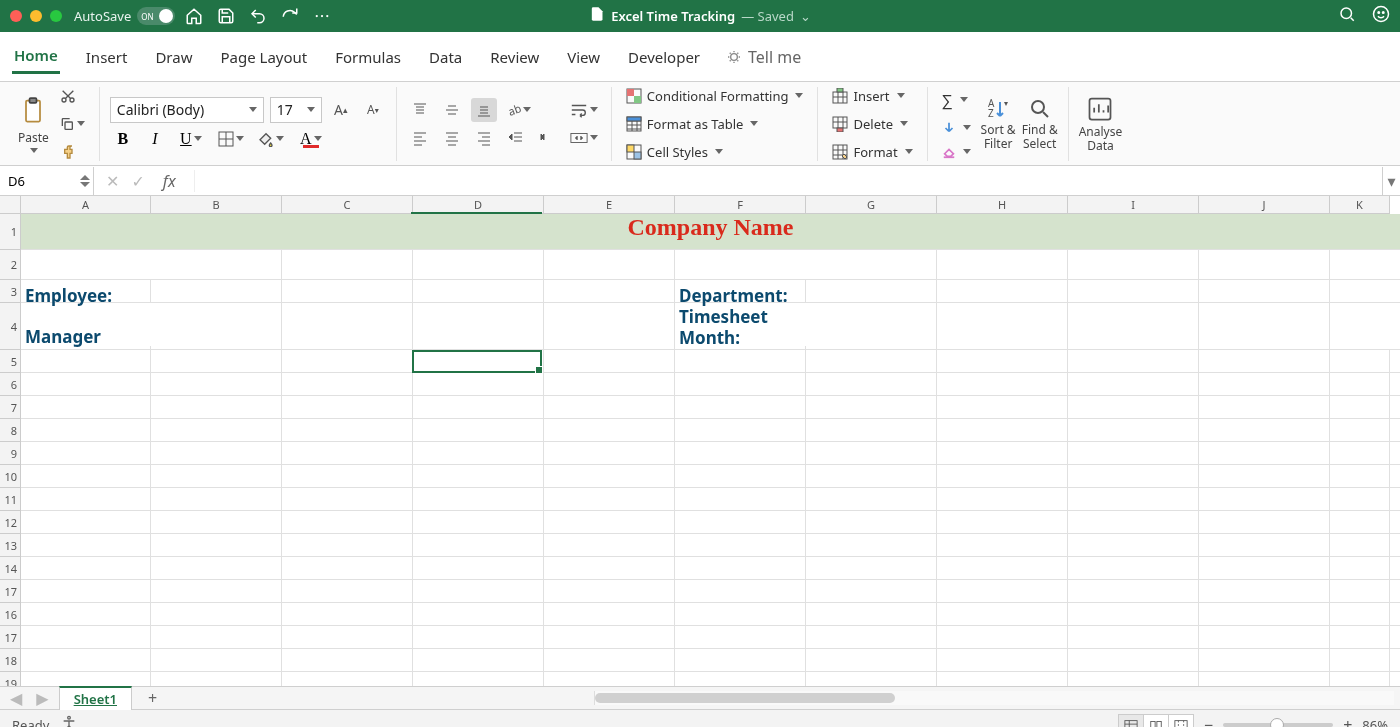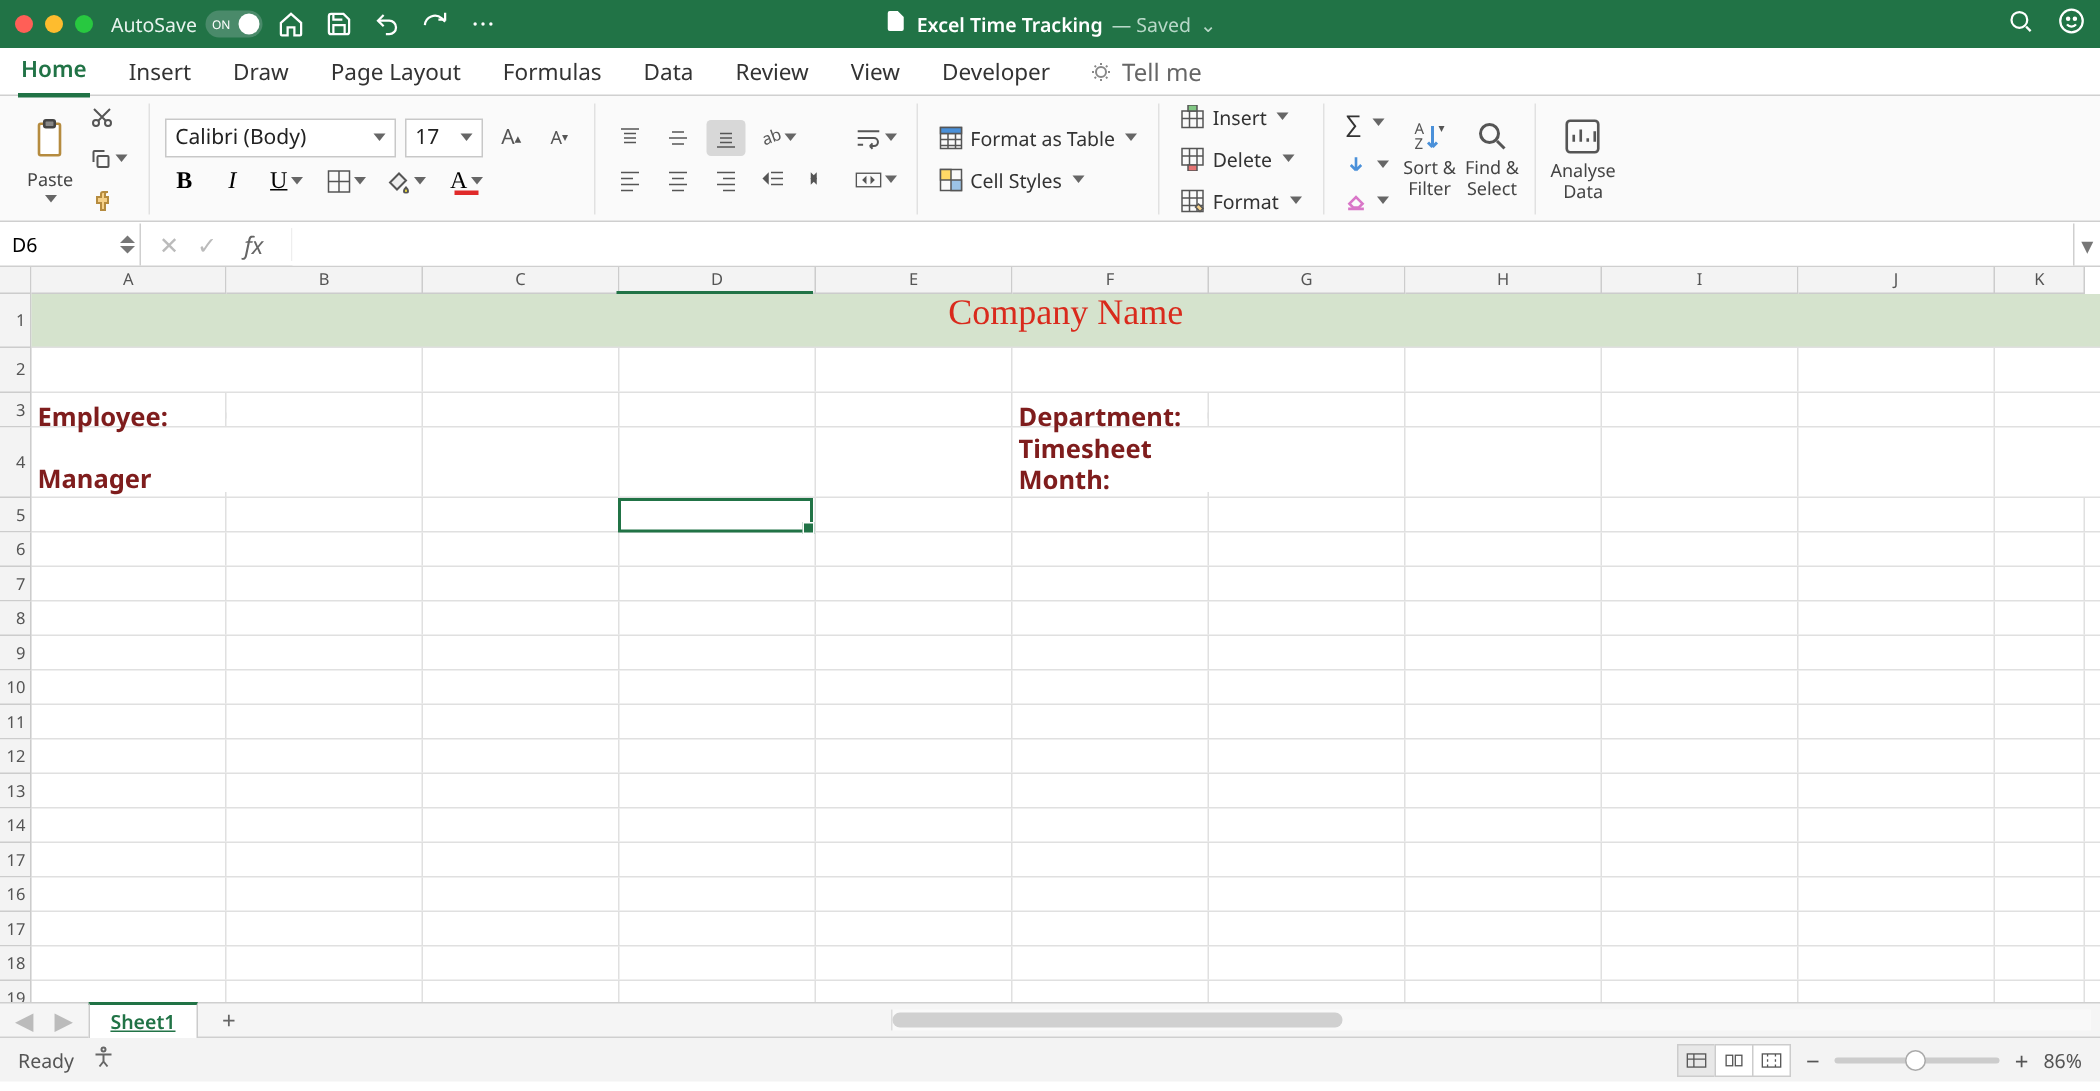--- a/index.html
+++ b/index.html
@@ -18,21 +18,21 @@
   .switch::after { content: ""; position: absolute; right: 2px; width: 14px; height: 14px; background: #fff; border-radius: 50%; }
   .qat { display: flex; gap: 14px; align-items: center; }
   .qat svg, .tb-icon svg { display: block; }
   .title-center { position: absolute; left: 50%; transform: translateX(-50%); display: flex; align-items: center; gap: 6px; }
   .title-doc { font-weight: 600; color: #fff; }
   .title-status { color: #b8d8c8; }
   .title-right { margin-left: auto; display: flex; gap: 16px; }
 
   
   .ribbon-tabs {
-    height: 32px; display: flex; align-items: center; padding: 0 12px; gap: 24px;
+    height: 50px; display: flex; align-items: center; padding: 0 12px; gap: 24px;
     border-bottom: 1px solid #d0d0d0; background: #fff;
   }
   .rtab { font-size: 15px; color: #333; padding: 6px 2px; cursor: pointer; }
   .rtab.active { color: #217346; font-weight: 600; border-bottom: 3px solid #217346; }
   .tell-me { display: flex; align-items: center; gap: 6px; color: #666; }
   .ribbon-right { margin-left: auto; display: flex; gap: 10px; }
   .pill-btn { border: 1px solid #217346; color: #217346; background: #fff; border-radius: 5px; padding: 5px 10px; display: flex; align-items: center; gap: 6px; font-size: 14px; font-weight: 600; }
 
   
   .ribbon {
@@ -70,23 +70,23 @@
   .corner { position: absolute; left: 0; top: 0; width: 21px; height: 18px; background: #f3f3f3; border-right: 1px solid #ccc; border-bottom: 1px solid #ccc; }
   .col-headers { position: absolute; left: 21px; top: 0; right: 0; height: 18px; display: flex; }
   .colh { border-right: 1px solid #ccc; border-bottom: 1px solid #ccc; background: #f3f3f3; font-size: 11px; color: #555; display: flex; align-items: center; justify-content: center; }
   .row-headers { position: absolute; left: 0; top: 18px; width: 21px; }
   .rowh { height: 23px; border-bottom: 1px solid #ccc; border-right: 1px solid #ccc; background: #f3f3f3; font-size: 11px; color: #555; display: flex; align-items: center; justify-content: flex-end; padding-right: 3px; }
   .rowh.tall1 { height: 36px; } .rowh.tall2 { height: 30px; } .rowh.tall4 { height: 47px; }
   .cells { position: absolute; left: 21px; top: 18px; right: 0; bottom: 0; }
   .crow { display: flex; border-bottom: 1px solid #e0e0e0; height: 23px; }
   .crow.tall1 { height: 36px; } .crow.tall2 { height: 30px; } .crow.tall4 { height: 47px; }
   .cell { border-right: 1px solid #e0e0e0; font-size: 14px; padding: 2px 4px; display: flex; align-items: center; overflow: visible; white-space: nowrap; }
-  .cell.blue-bold { color: #7f1d1d; font-weight: 700; font-size: 17px; margin-top: 43px; }
+  .cell.blue-bold { color: #0c4a6e; font-weight: 700; font-size: 17px; margin-top: 43px; }
   .row1-bg { background: #d5e3cd; }
-  .company { position: absolute; left: 0; top: 0; width: 100%; text-align: center; color: #d92a1c; font-weight: 400; font-size: 24px; font-family: "Times New Roman", serif; }
+  .company { position: absolute; left: 0; top: 0; width: 100%; text-align: center; color: #d92a1c; font-weight: 700; font-size: 24px; font-family: "Times New Roman", serif; }
   .sel-cell { position: absolute; border: 2px solid #217346; pointer-events: none; }
   .sel-cell::after { content: ""; position: absolute; right: -3px; bottom: -3px; width: 6px; height: 6px; background: #217346; border: 1px solid #fff; }
   .col-active-line { position: absolute; border-bottom: 2px solid #217346; top: 16px; height: 0; }
 
   
   .sheet-tabs { height: 23px; border-top: 1px solid #cfcfcf; background: #f5f5f5; display: flex; align-items: center; padding: 0 6px; gap: 6px; }
   .nav-tri { color: #bbb; padding: 0 4px; }
   .sheet-tab { background: #fff; border: 1px solid #ccc; border-bottom: none; border-top: 2px solid #217346; padding: 2px 14px; font-size: 13px; color: #217346; font-weight: 600; text-decoration: underline; }
   .add-sheet { font-size: 16px; color: #666; padding: 0 10px; }
   .hscroll { margin-left: auto; height: 14px; width: 800px; background: #f9f9f9; border-left: 1px solid #ddd; position: relative; }
@@ -331,20 +331,29 @@
             <path d="m6 8 2-2v4zM14 8l-2-2v4z" fill="#555"></path>
           </svg>
           <div class="caret"></div>
         </span>
     </div>
   </div>
 
 
   <div class="group">
     <div class="stack" style="gap:6px;">
+      <span class="lbl-btn">
+        <svg width="16" height="16" viewBox="0 0 16 16" fill="none">
+            <rect x="1" y="1" width="14" height="14" stroke="#555"></rect>
+            <rect x="1" y="1" width="7" height="7" fill="#e57373"></rect>
+            <rect x="8" y="8" width="7" height="7" fill="#81c784"></rect>
+          </svg>
+        <span>Conditional Formatting</span>
+          <div class="caret"></div>
+      </span>
       <span class="lbl-btn">
         <svg width="16" height="16" viewBox="0 0 16 16" fill="none" stroke="#555">
             <rect x="1" y="1" width="14" height="14"></rect>
             <path d="M1 5h14M1 9h14M1 13h14M6 1v14M11 1v14"></path>
             <rect x="1" y="1" width="14" height="4" fill="#4a90d9"></rect>
           </svg>
         <span>Format as Table</span>
           <div class="caret"></div>
       </span>
       <span class="lbl-btn">

